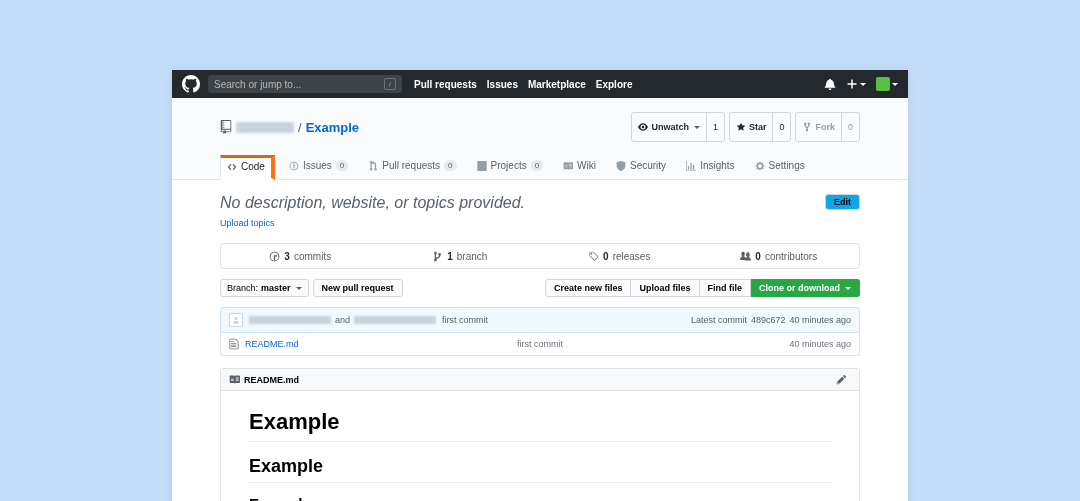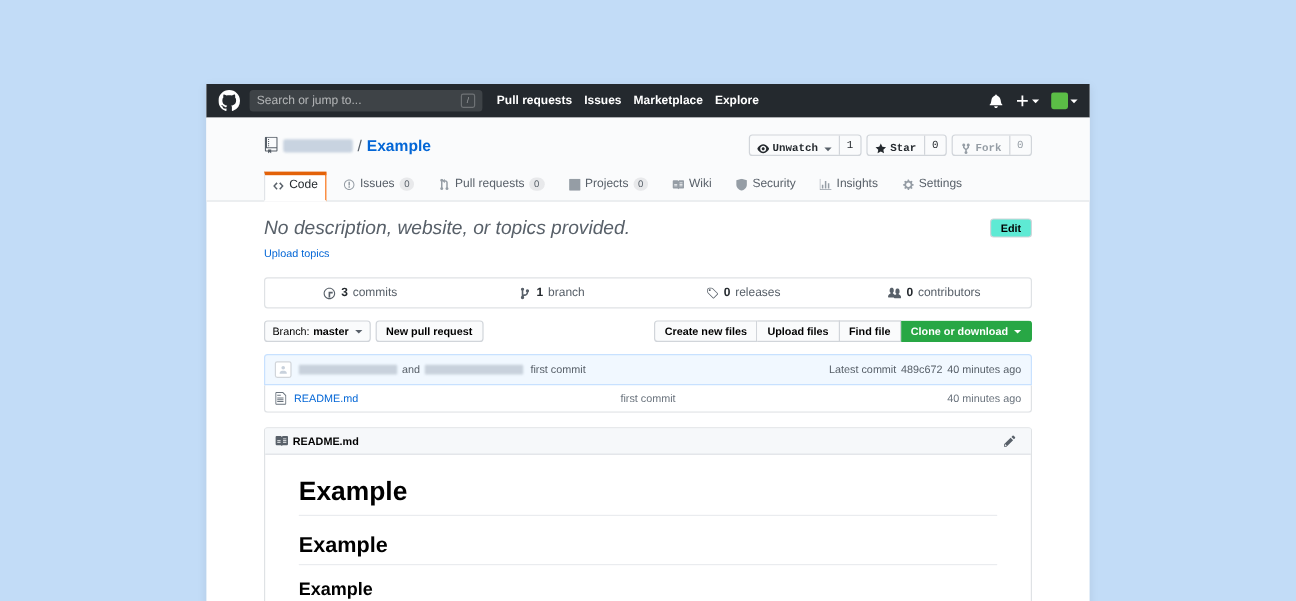--- a/index.html
+++ b/index.html
@@ -21,39 +21,39 @@
     
     .repohead { padding: 14px 0 0 0; background: #fafbfc; border-bottom: 1px solid #e1e4e8; }
     .repohead-inner { width: 640px; margin: 0 auto; }
     .title-row { display: flex; align-items: center; justify-content: space-between; margin-bottom: 12px; }
     .title-left { display: flex; align-items: center; gap: 4px; font-size: 13px; }
     .repo-icon { width: 12px; height: 14px; fill: #586069; }
     .owner-blur { display:inline-block; width: 58px; height: 11px; background: #c8d3e0; filter: blur(1px); border-radius:2px; }
     .title-left .sep { color: #586069; }
     .repo-name { color: #0366d6; font-weight: 600; }
     .title-right { display: flex; gap: 4px; }
-    .btn-sm { height: 18px; border: 1px solid #d1d5da; border-radius: 3px; background: #fafbfc; display: flex; align-items: flex-end; font-size: 9px; color: #24292e; cursor: pointer; font-family: Liberation Mono, monospace; }
+    .btn-sm { height: 30px; border: 1px solid #d1d5da; border-radius: 3px; background: #fafbfc; display: flex; align-items: center; font-size: 9px; color: #24292e; cursor: pointer; }
     .btn-sm .txt { padding: 0 6px; display:flex; align-items:center; gap:3px; font-weight:600;}
     .btn-sm .count { border-left: 1px solid #d1d5da; padding: 0 6px; height: 100%; display:flex; align-items:center; }
     .btn-sm.disabled { color: #959da5; }
     .ico-sm { width: 10px; height: 10px; fill: currentColor; }
 
     
     .tabs { display: flex; gap: 8px; }
     .tab { display: flex; align-items: center; gap: 4px; padding: 6px 6px; font-size: 10px; color: #586069; border-bottom: 2px solid transparent; cursor:pointer; }
-    .tab.active { border-top: 3px solid #e36209; border-left:1px solid #e1e4e8;border-right:1px solid #f97316; background:#fff; color:#24292e; padding-top:3px; position:relative; top:1px;}
+    .tab.active { border-top: 3px solid #e36209; border-left:1px solid #e1e4e8;border-right:4px solid #f97316; background:#fff; color:#24292e; padding-top:3px; position:relative; top:1px;}
     .tab .cnt { background: rgba(27,31,35,0.08); border-radius: 8px; font-size:8px; padding: 1px 4px; }
     .tab svg { width: 10px; height: 10px; fill: #959da5; }
     .tab.active svg { fill: #586069; }
 
     
     .main { width: 640px; margin: 0 auto; padding-top: 14px; }
     .desc-row { display: flex; justify-content: space-between; align-items: flex-start; }
     .desc { font-style: italic; color: #586069; font-size: 16px; }
-    .edit-btn { border: 1px solid #d1d5da; border-radius: 3px; background: #5eead4; font-size: 9px; padding: 2px 8px; cursor:pointer; font-weight:600;}
+    .edit-btn { border: 1px solid #d1d5da; border-radius: 3px; background: #0ea5e9; font-size: 9px; padding: 2px 8px; cursor:pointer; font-weight:600;}
     .manage { color: #0366d6; font-size: 9px; margin-top: 6px; display:inline-block; cursor:pointer;}
 
     .numbers { border: 1px solid #dfe2e5; border-radius: 3px; display: flex; margin-top: 14px; height: 26px; }
     .numcell { flex: 1; display: flex; align-items: center; justify-content: center; gap: 4px; font-size: 10px; color: #586069; border-right: 1px solid transparent; cursor:pointer;}
     .numcell b { color: #24292e; }
     .numcell svg { width:11px;height:11px;fill:#586069;}
 
     .actions-row { display: flex; justify-content: space-between; margin-top: 10px; }
     .actions-left { display: flex; gap: 4px; }
     .actions-right { display: flex; }

